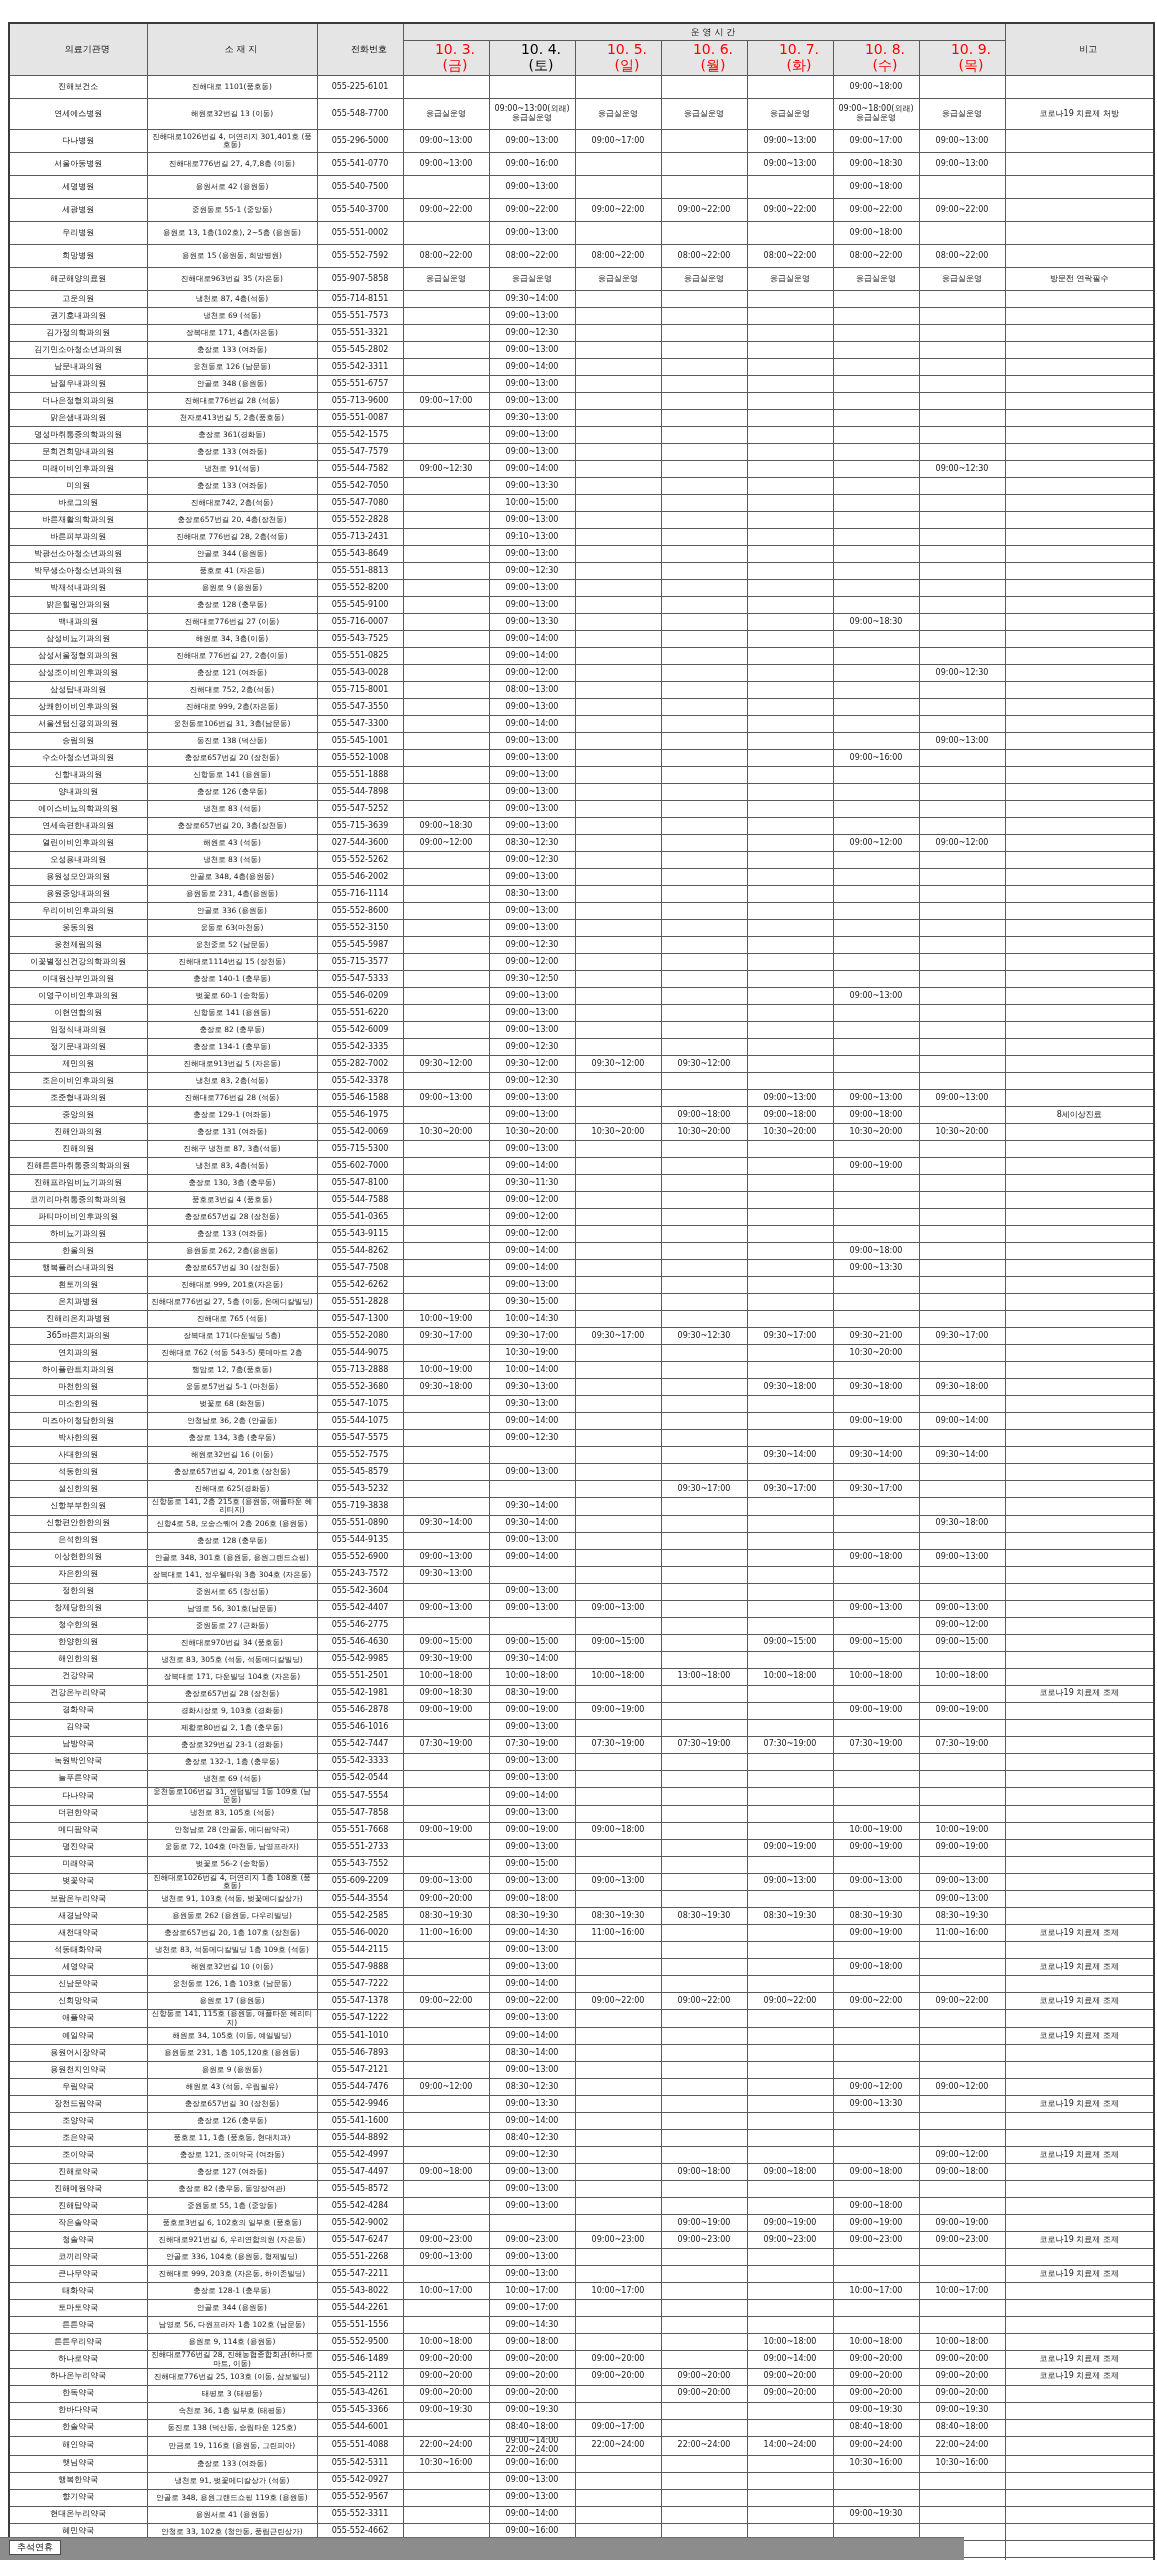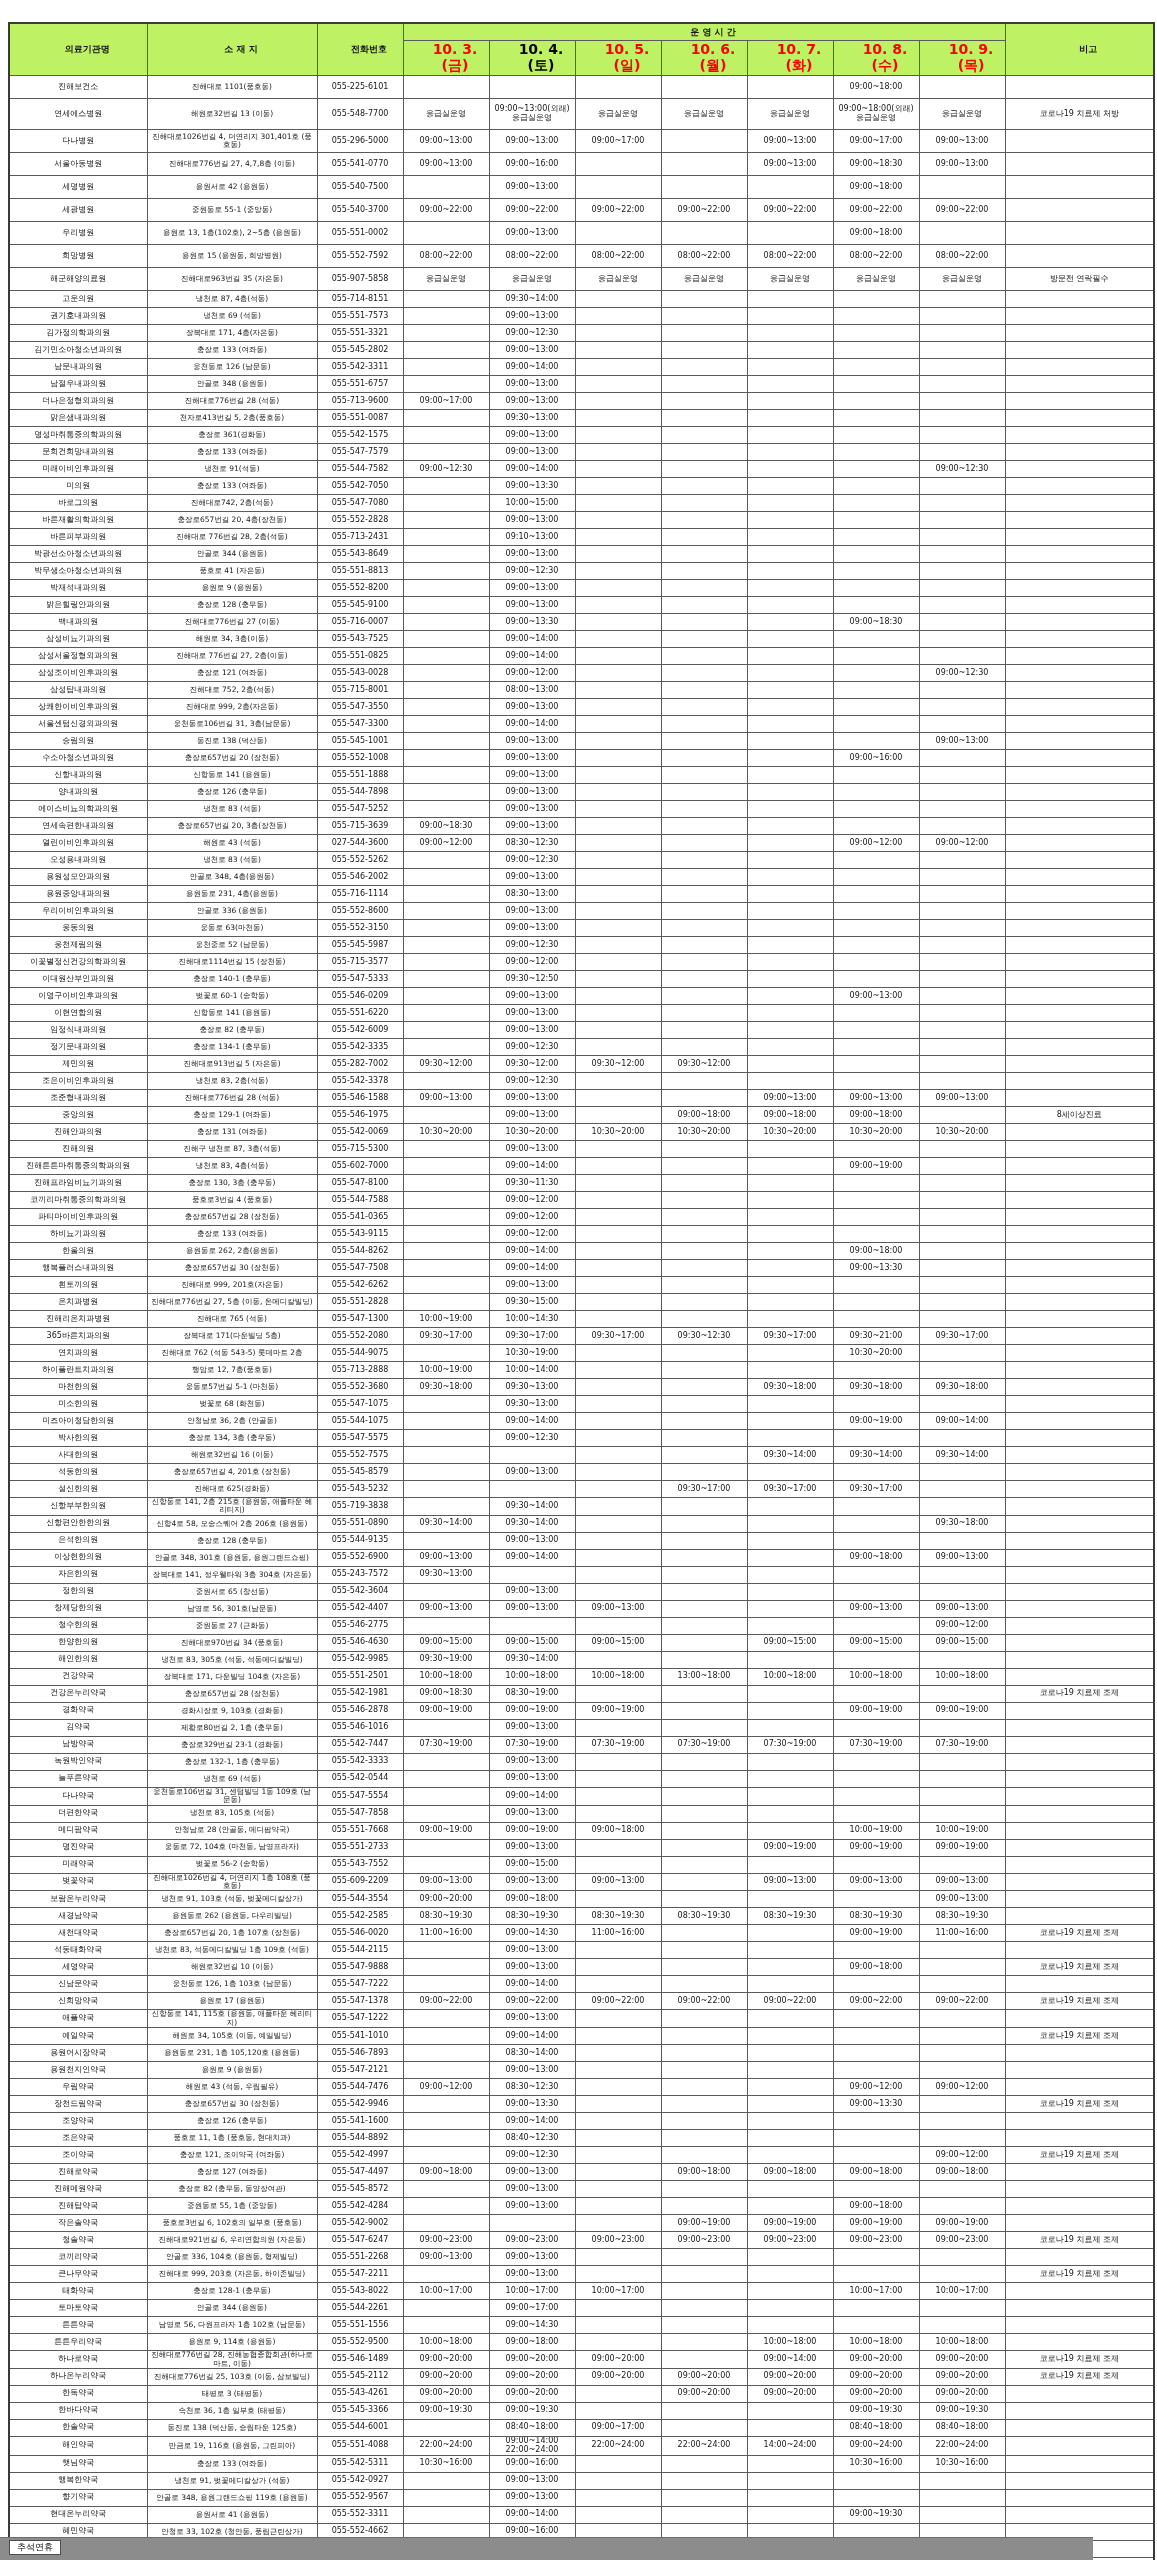--- a/index.html
+++ b/index.html
@@ -4,27 +4,27 @@
 <style>
   html,body{margin:0;padding:0;}
   body{
     width:1157px;height:2560px;position:relative;background:#ffffff;
     font-family:"DejaVu Sans","Liberation Sans",sans-serif;overflow:hidden;
   }
   .table-wrap{position:absolute;left:8px;top:22px;width:1145px;}
   table{border-collapse:collapse;width:100%;table-layout:fixed;border:2px solid #3a3a3a;}
   th,td{border:1px solid #5a5a5a;color:#161616;text-align:center;vertical-align:middle;
         padding:0 2px;overflow:hidden;}
-  thead th{background:#bef264;font-weight:bold;font-size:9px;height:16px;padding-left:20px;}
+  thead th{background:#e5e5e5;font-weight:normal;font-size:9px;height:16px;padding-left:20px;}
   thead tr.date-row th{font-size:14px;height:16px;}
   tbody td{font-size:8px;height:16px;line-height:1.12;white-space:pre-line;word-break:break-all;}
   tbody td.addr{font-size:7.5px;}
   tbody tr.tall td{height:22px;}
   tbody tr.tall2 td{height:30px;}
-  .sheet-bar{position:absolute;left:0;bottom:0;width:1093px;height:22px;background:#8c8c8c;border-top:1px solid #6f6f6f;}
+  .sheet-bar{position:absolute;left:0;bottom:0;width:964px;height:22px;background:#8c8c8c;border-top:1px solid #6f6f6f;}
   .sheet-tab{position:absolute;left:9px;top:2px;background:#ffffff;border:1px solid #4d4d4d;
              font-size:9px;color:#000;padding:1px 7px;line-height:1.2;}
 </style>
 </head>
 <body>
 
 <div class="table-wrap">
   <table>
     <colgroup>
       <col style="width:138px">

